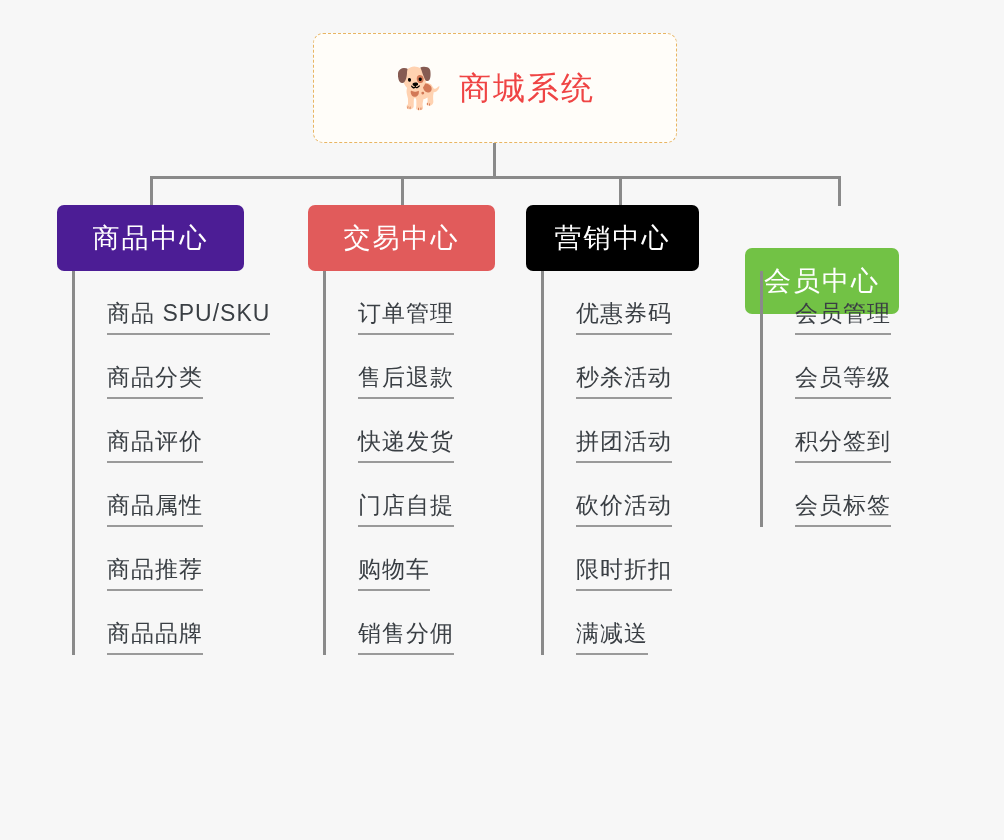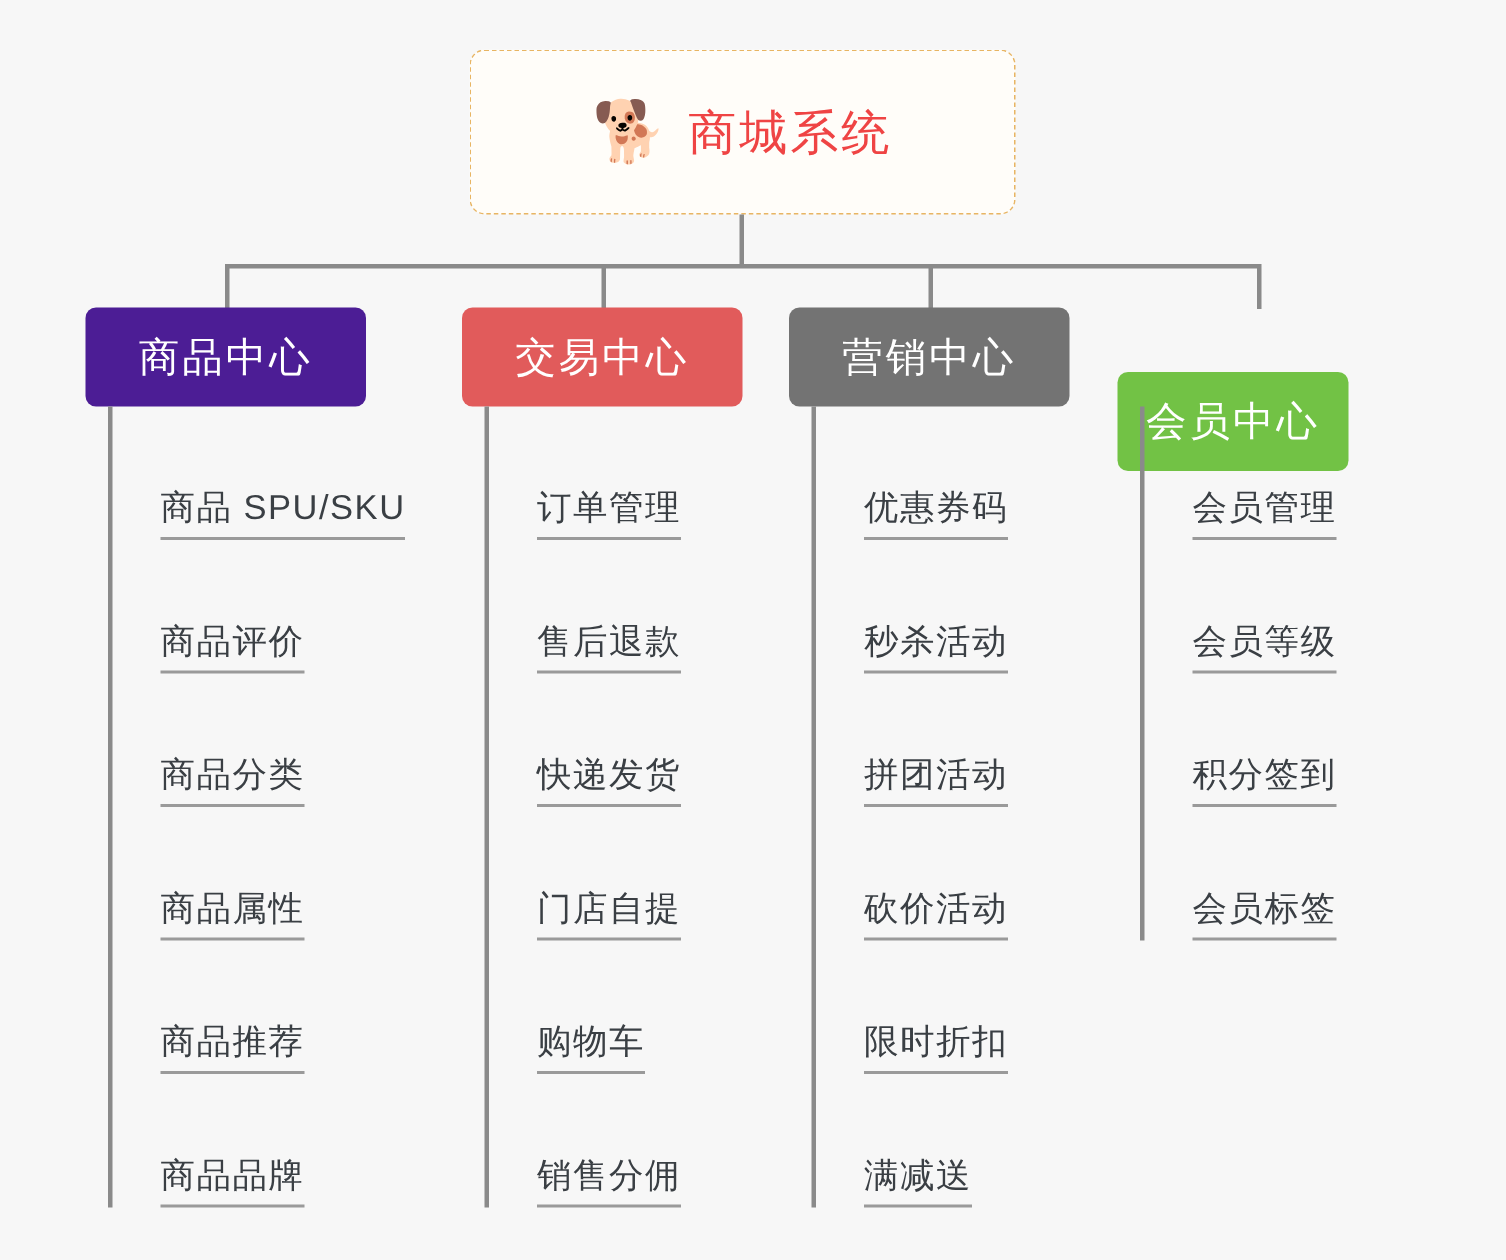--- a/index.html
+++ b/index.html
@@ -93,21 +93,21 @@
   
   .leaf-col {
     position: absolute;
     top: 271px;
     border-left: 3px solid #8a8a8a;
     box-sizing: border-box;
     padding-top: 0;
   }
   .leaf-item {
     position: relative;
-    height: 89px;
+    height: 64px;
     display: flex;
     align-items: flex-end;
     box-sizing: border-box;
     padding-left: 32px;
   }
   .leaf-text {
     font-size: 23px;
     color: #3a3f44;
     line-height: 1;
     white-space: nowrap;
@@ -133,24 +133,24 @@
   <div id="dynamic-layer">
       <div class="conn conn-drop" style="left: 150px;"></div>
       <div class="branch" style="left: 57px; width: 187px; background: #4c1d95;">
         <span class="branch-label">商品中心</span>
       </div>
       <div class="leaf-col" style="left: 72px;">
         <div class="leaf-item">
           <span class="leaf-text">商品 SPU/SKU</span>
         </div>
         <div class="leaf-item">
+          <span class="leaf-text">商品分类</span>
+        </div>
+        <div class="leaf-item">
           <span class="leaf-text">商品评价</span>
-        </div>
-        <div class="leaf-item">
-          <span class="leaf-text">商品分类</span>
         </div>
         <div class="leaf-item">
           <span class="leaf-text">商品属性</span>
         </div>
         <div class="leaf-item">
           <span class="leaf-text">商品推荐</span>
         </div>
         <div class="leaf-item">
           <span class="leaf-text">商品品牌</span>
         </div>
@@ -173,21 +173,21 @@
           <span class="leaf-text">门店自提</span>
         </div>
         <div class="leaf-item">
           <span class="leaf-text">购物车</span>
         </div>
         <div class="leaf-item">
           <span class="leaf-text">销售分佣</span>
         </div>
       </div>
       <div class="conn conn-drop" style="left: 619px;"></div>
-      <div class="branch" style="left: 526px; width: 187px; background: #737373;">
+      <div class="branch" style="left: 526px; width: 173px; background: #000000;">
         <span class="branch-label">营销中心</span>
       </div>
       <div class="leaf-col" style="left: 541px;">
         <div class="leaf-item">
           <span class="leaf-text">优惠券码</span>
         </div>
         <div class="leaf-item">
           <span class="leaf-text">秒杀活动</span>
         </div>
         <div class="leaf-item">

